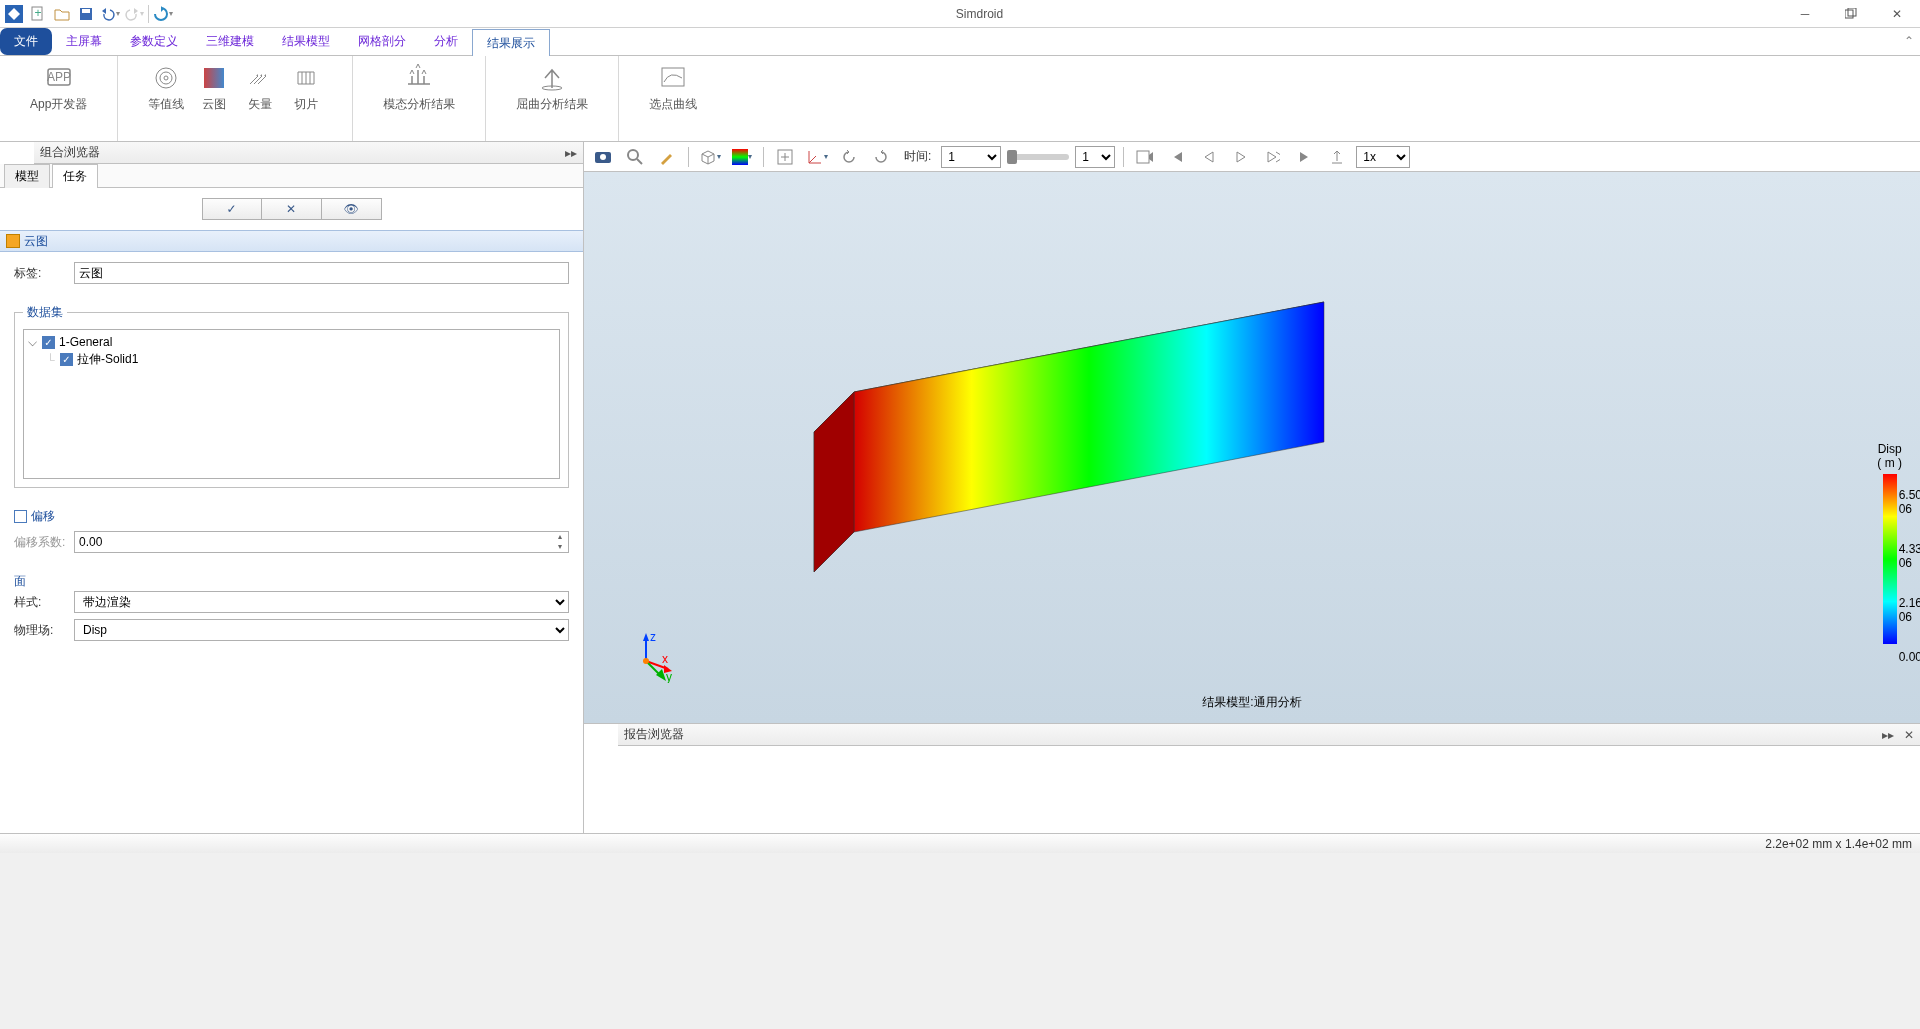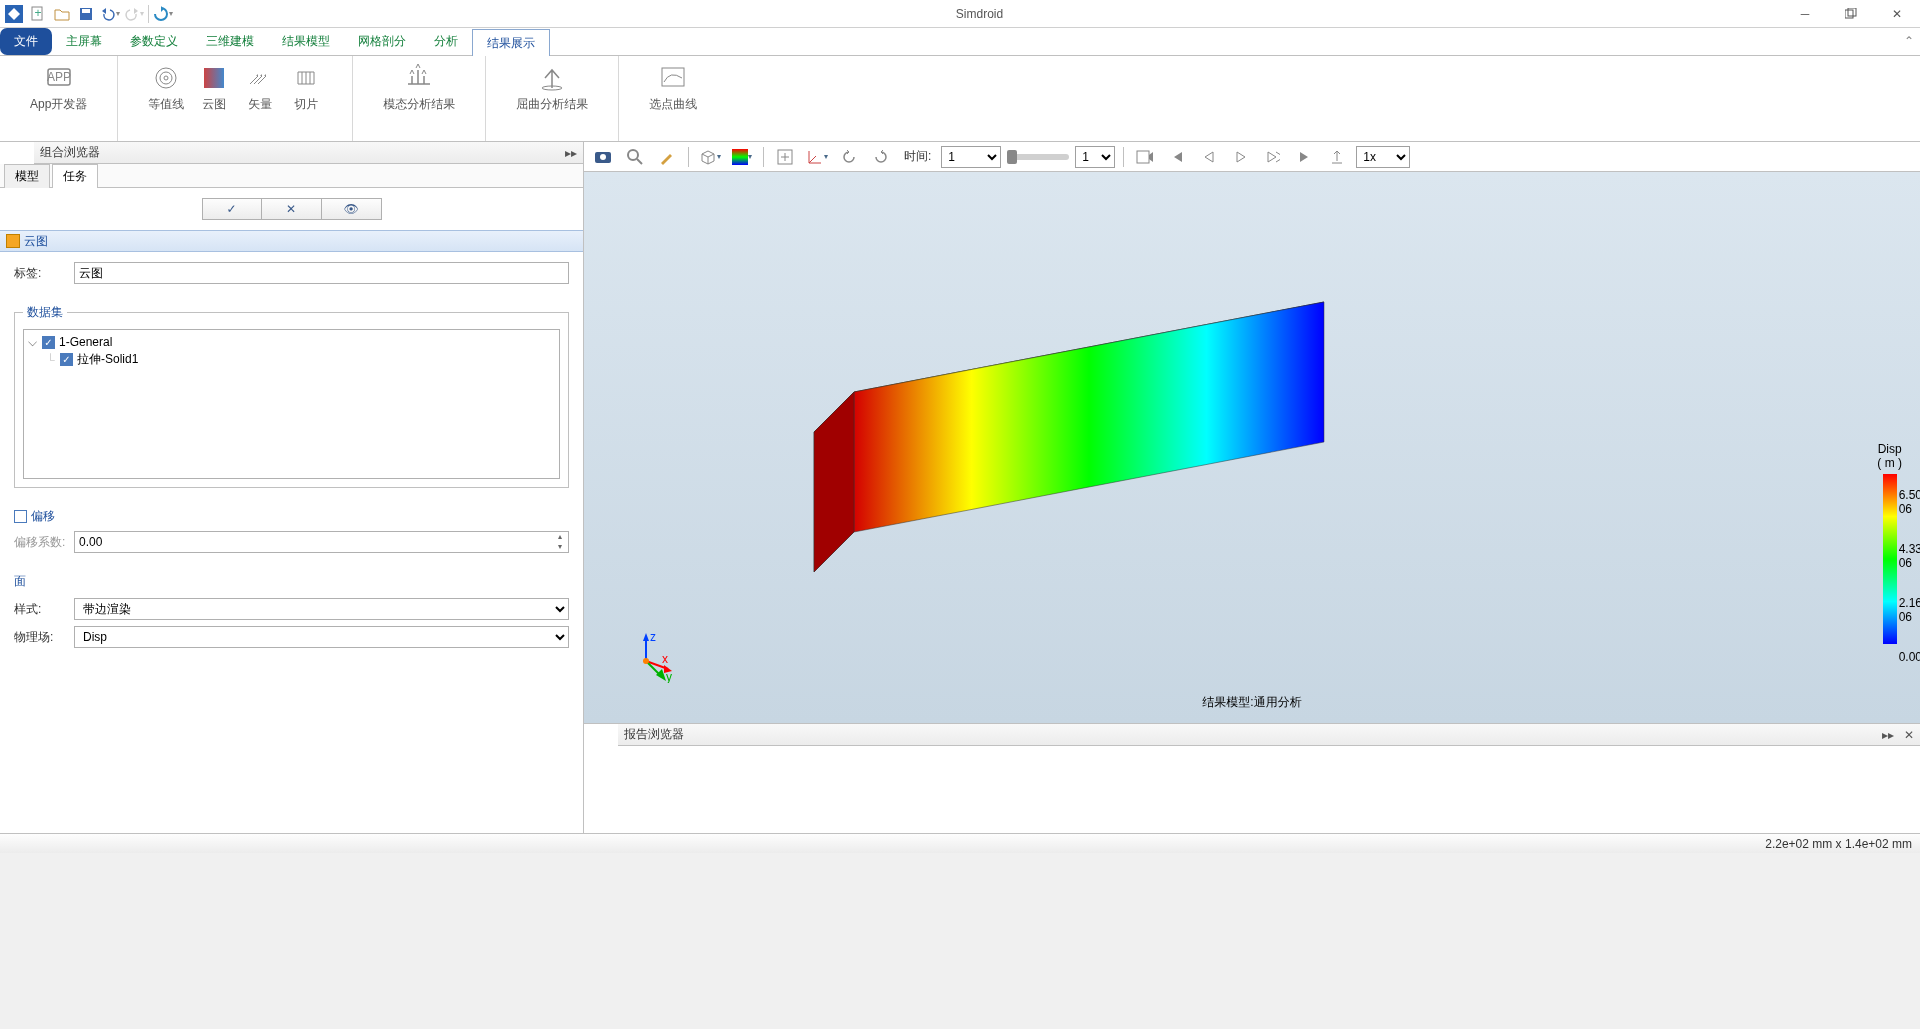--- a/index.html
+++ b/index.html
@@ -6,21 +6,21 @@
 html, body { width: 1920px; height: 1029px; overflow: hidden; background: #f0f0f0; }
 
 .titlebar { height: 28px; background: #fff; display: flex; align-items: center; border-bottom: 1px solid #d0d0d0; }
 .qat { display: flex; align-items: center; gap: 4px; padding: 0 4px; }
 .qat-icon { width: 20px; height: 20px; display: flex; align-items: center; justify-content: center; color: #555; cursor: pointer; }
 .title-text { flex: 1; text-align: center; color: #555; }
 .win-controls { display: flex; }
 .win-btn { width: 46px; height: 28px; display: flex; align-items: center; justify-content: center; color: #555; cursor: pointer; }
 
 .menubar { height: 28px; background: #fff; display: flex; align-items: stretch; border-bottom: 1px solid #c0c0c0; position: relative; }
-.menu-item { padding: 0 14px; display: flex; align-items: center; color: #15803d; cursor: pointer; }
+.menu-item { padding: 0 14px; display: flex; align-items: center; color: #6d28d9; cursor: pointer; }
 .menu-item.file { background: #1e4f9c; color: #fff; border-radius: 7px; }
 .menu-item.active { background: #fff; border: 1px solid #8aa8d0; border-bottom: none; color: #1e4f9c; position: relative; top: 1px; }
 .menu-collapse { position: absolute; right: 6px; top: 6px; color: #888; cursor: pointer; }
 
 .ribbon { height: 86px; background: #fff; border-bottom: 1px solid #c0c0c0; display: flex; align-items: stretch; }
 .ribbon-group { display: flex; flex-direction: column; align-items: center; padding: 4px 24px; border-right: 1px solid #d8d8d8; }
 .ribbon-btn { display: flex; flex-direction: column; align-items: center; justify-content: center; padding: 2px 6px; cursor: pointer; gap: 2px; }
 .ribbon-icon { width: 32px; height: 32px; display: flex; align-items: center; justify-content: center; color: #6a6a6a; }
 .ribbon-row { display: flex; gap: 2px; }
 .ribbon-label { font-size: 12px; color: #555; }
@@ -303,21 +303,21 @@
             <input value="0.00" style="">
             <div class="num-spin">
                 <span>▴</span>
                 <span>▾</span>
               </div>
           </div>
         </div>
       </fieldset>
       <fieldset style="border:none;padding:0">
         <legend style="color:#1e4f9c;padding:0">面</legend>
-        <div class="form-row" style="margin-top:8px">
+        <div class="form-row" style="margin-top:1px">
           <label>样式:</label>
           <select><option>带边渲染</option></select>
         </div>
         <div class="form-row" style="margin-top:6px">
           <label>物理场:</label>
           <select><option>Disp</option></select>
         </div>
       </fieldset>
     </div>
   </div>

